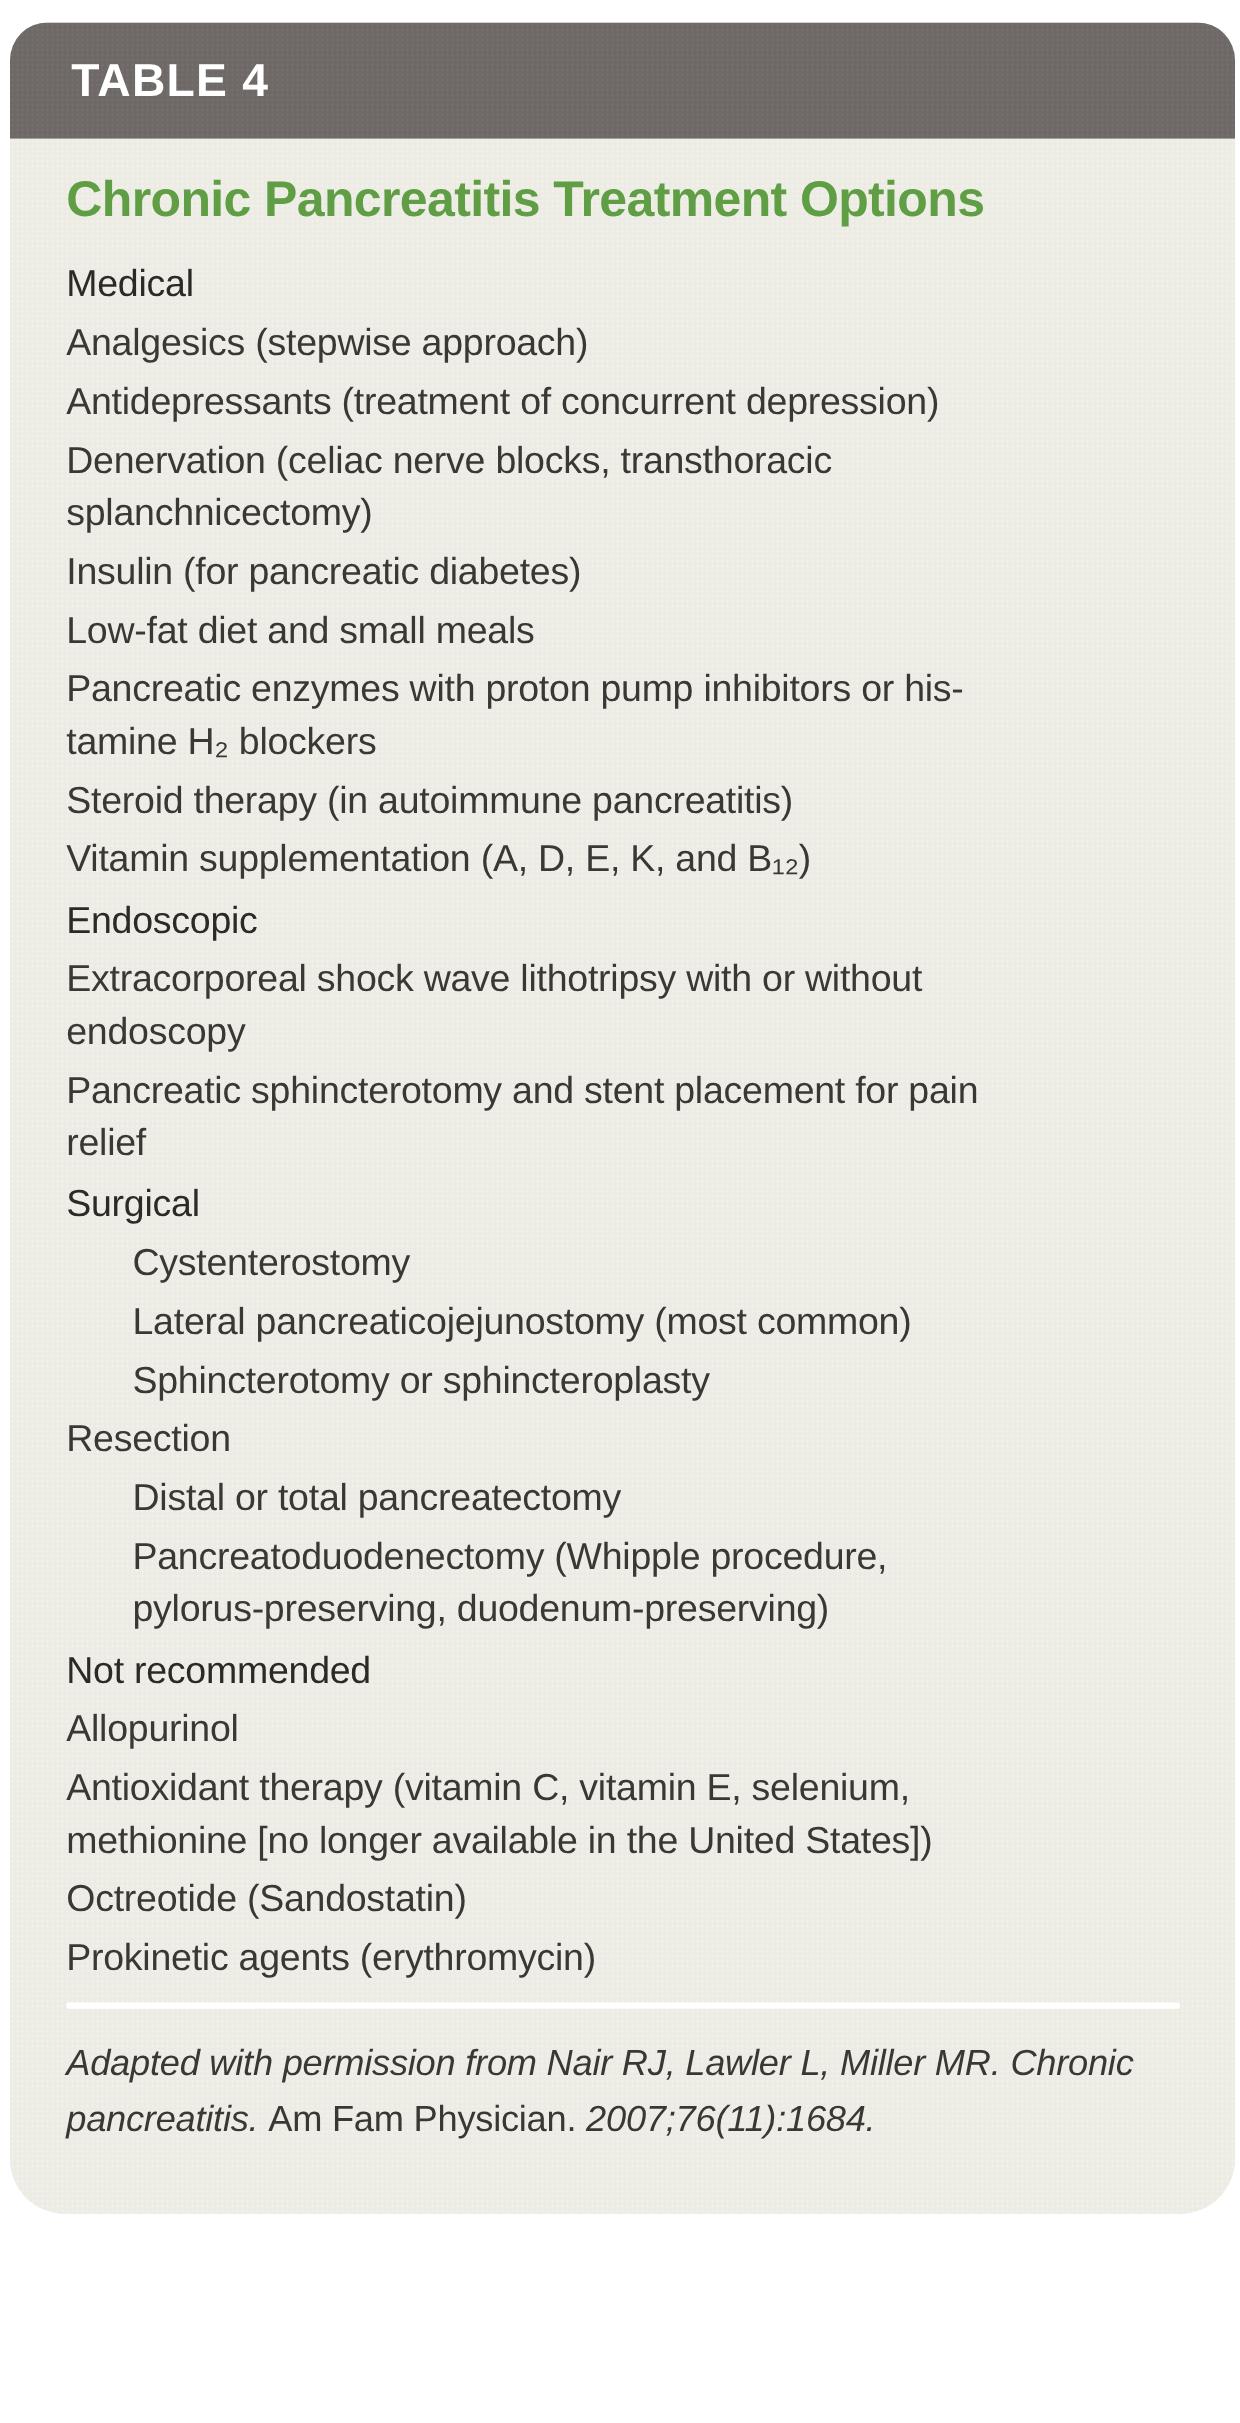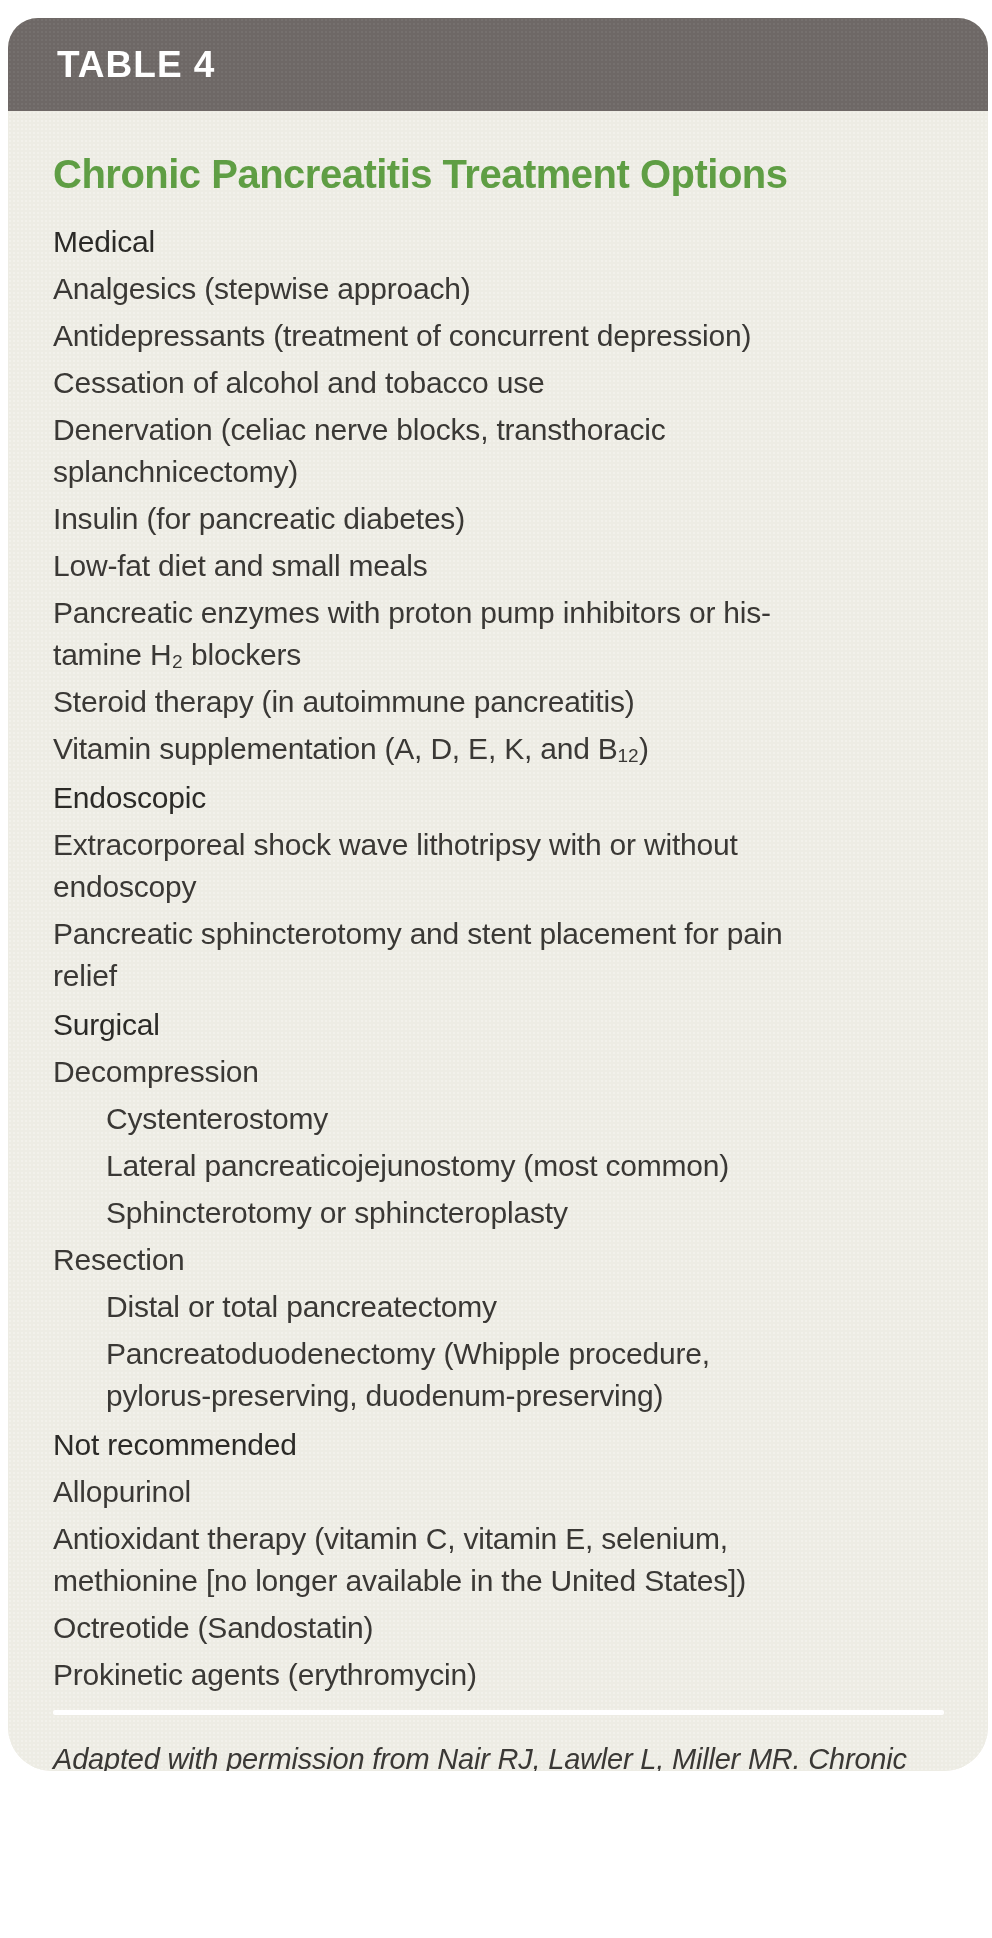--- a/index.html
+++ b/index.html
@@ -35,21 +35,21 @@
     font-size: 37px;
     font-weight: 700;
     letter-spacing: 1px;
   }
   .card-body {
     background-color: #edece4;
     background-image: radial-gradient(rgba(255,255,255,0.25) 1px, transparent 1px);
     background-size: 4px 4px;
     height: calc(100% - 93px);
     box-sizing: border-box;
-    padding: 28px 44px 0 45px;
+    padding: 14px 44px 0 45px;
   }
   .title {
     margin: 12px 0 24px 0;
     font-size: 40px;
     line-height: 46px;
     font-weight: 700;
     color: #5f9e44;
     letter-spacing: -0.5px;
   }
   .row {
@@ -97,23 +97,20 @@
         <div class="row heading">
           <div class="line">Medical</div>
         </div>
         <div class="row item">
           <div class="line">Analgesics (stepwise approach)</div>
         </div>
         <div class="row item">
           <div class="line">Antidepressants (treatment of concurrent depression)</div>
         </div>
         <div class="row item">
-          <div class="line">Cessation of alcohol and tobacco use</div>
-        </div>
-        <div class="row item">
           <div class="line">Denervation (celiac nerve blocks, transthoracic</div>
           <div class="line">splanchnicectomy)</div>
         </div>
         <div class="row item">
           <div class="line">Insulin (for pancreatic diabetes)</div>
         </div>
         <div class="row item">
           <div class="line">Low-fat diet and small meals</div>
         </div>
         <div class="row item">
@@ -132,23 +129,20 @@
         <div class="row item">
           <div class="line">Extracorporeal shock wave lithotripsy with or without</div>
           <div class="line">endoscopy</div>
         </div>
         <div class="row item">
           <div class="line">Pancreatic sphincterotomy and stent placement for pain</div>
           <div class="line">relief</div>
         </div>
         <div class="row heading">
           <div class="line">Surgical</div>
-        </div>
-        <div class="row item">
-          <div class="line">Decompression</div>
         </div>
         <div class="row subitem">
           <div class="line">Cystenterostomy</div>
         </div>
         <div class="row subitem">
           <div class="line">Lateral pancreaticojejunostomy (most common)</div>
         </div>
         <div class="row subitem">
           <div class="line">Sphincterotomy or sphincteroplasty</div>
         </div>

